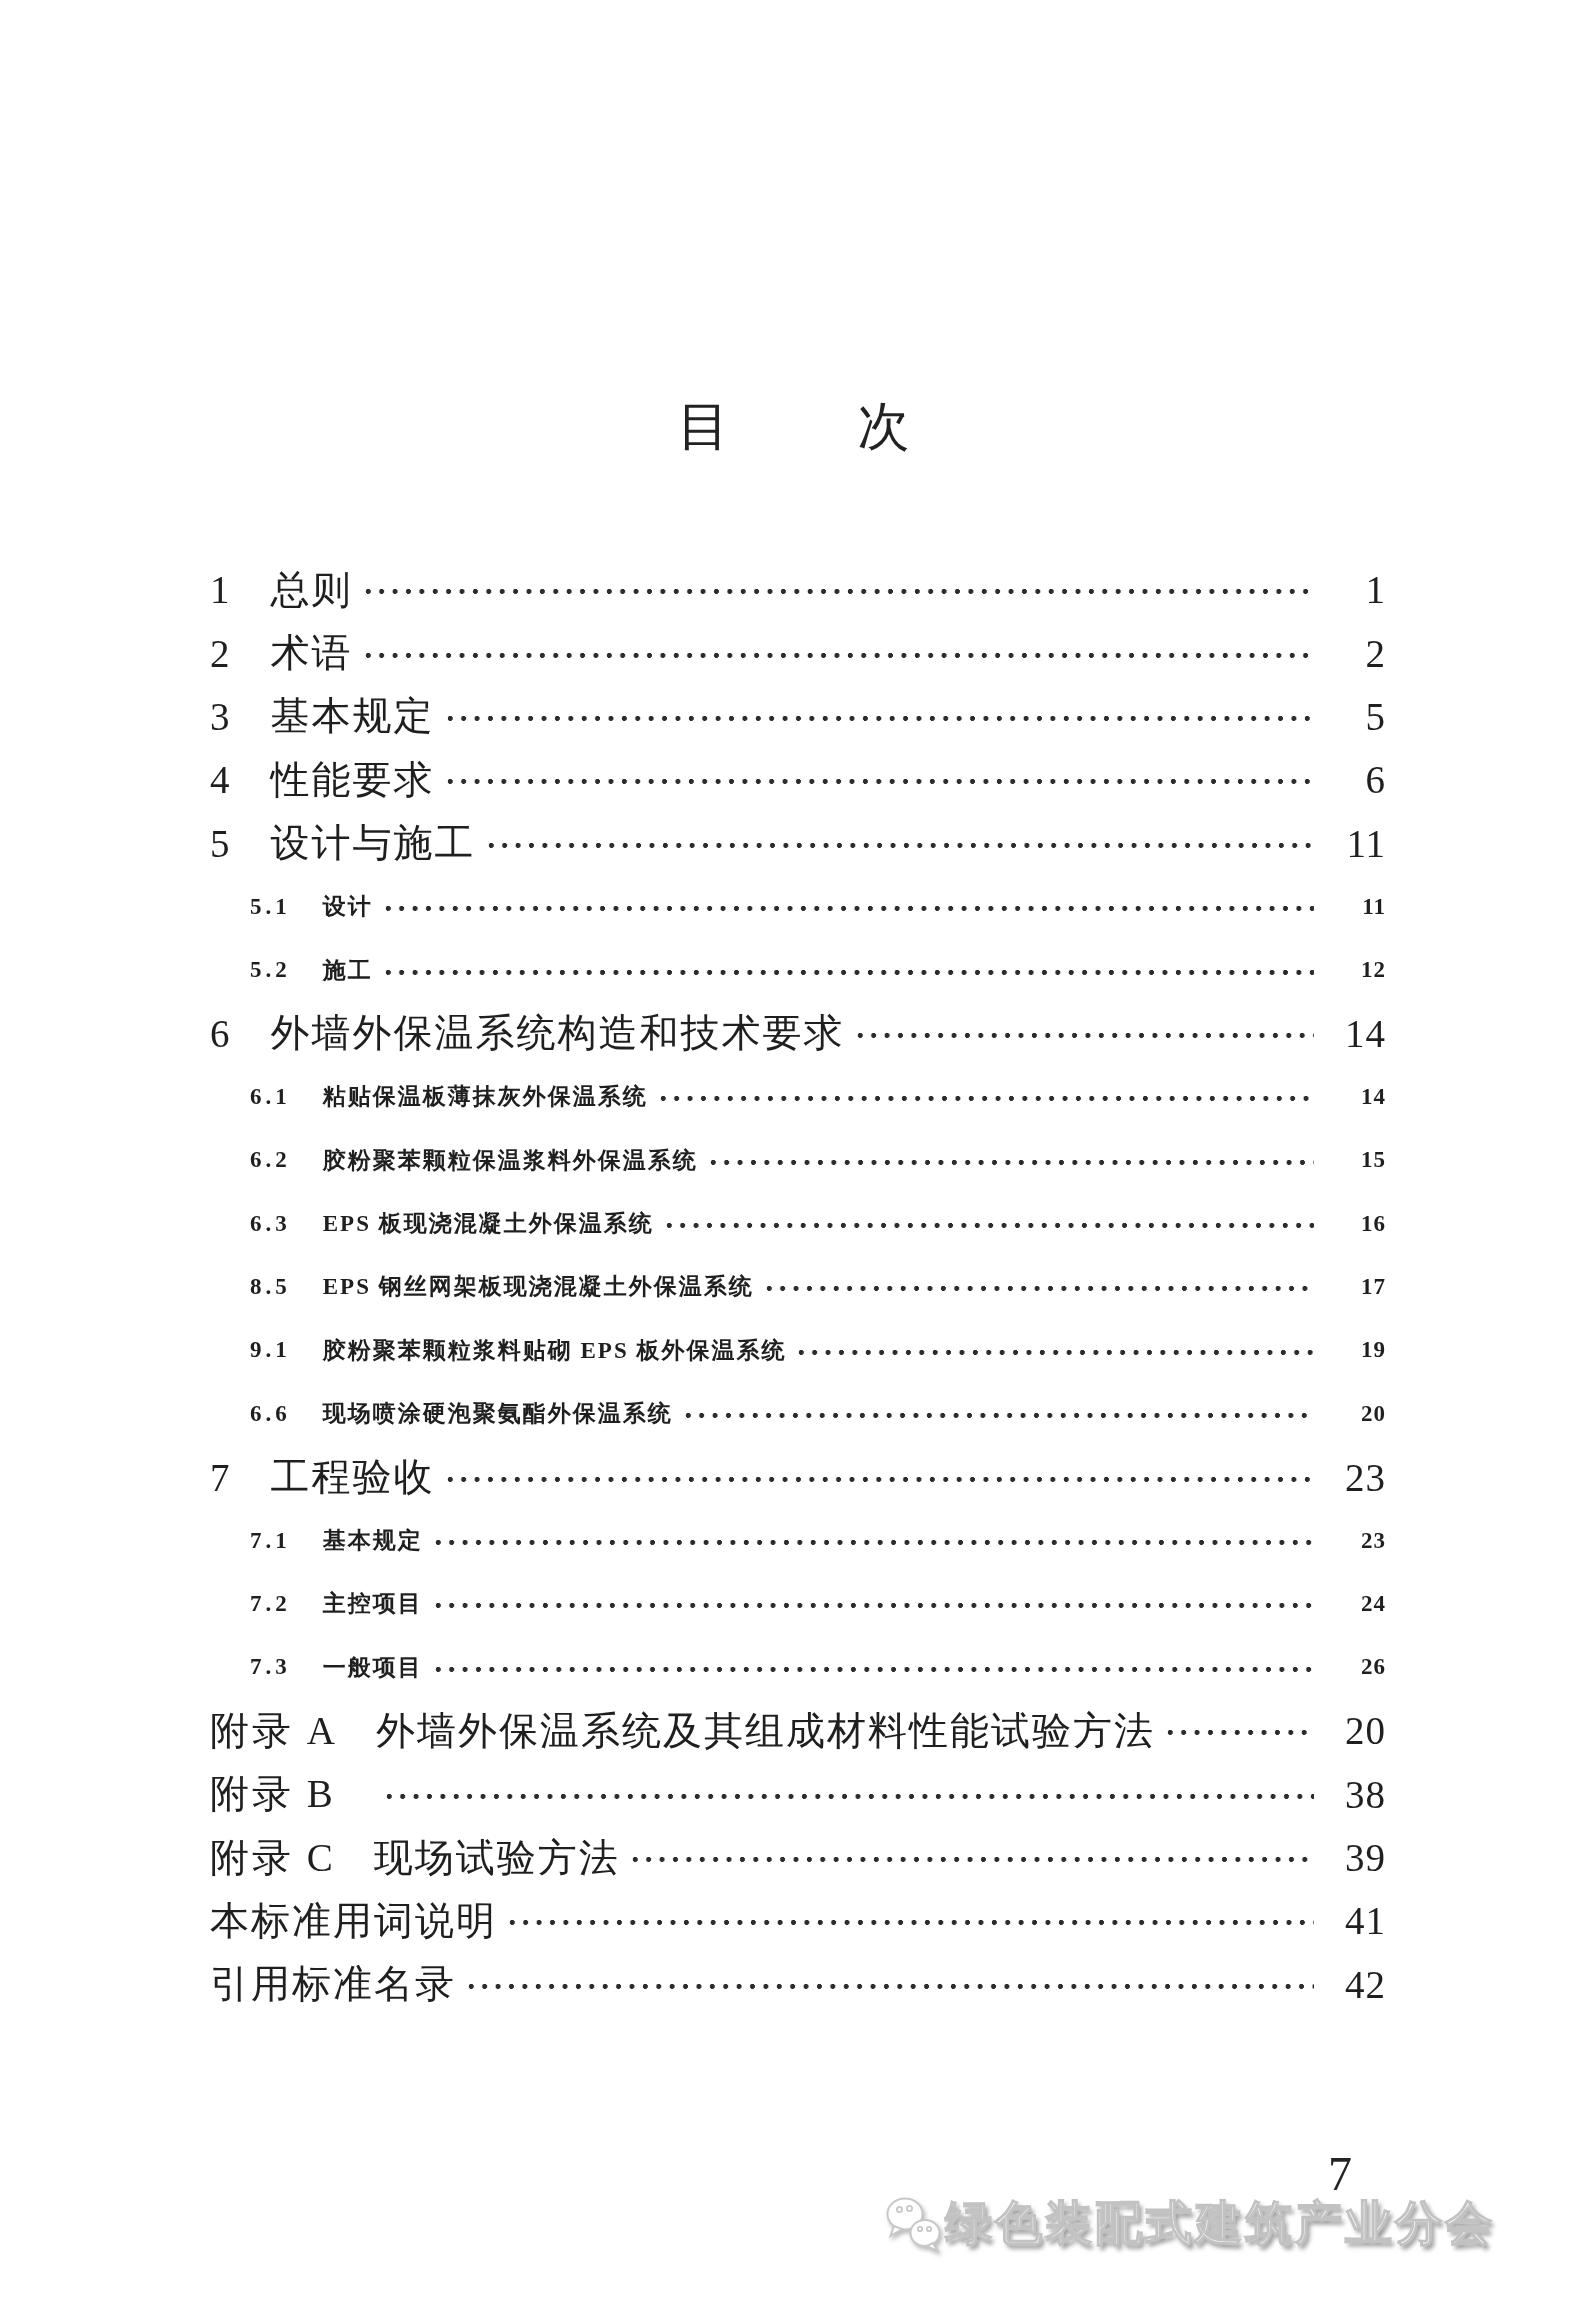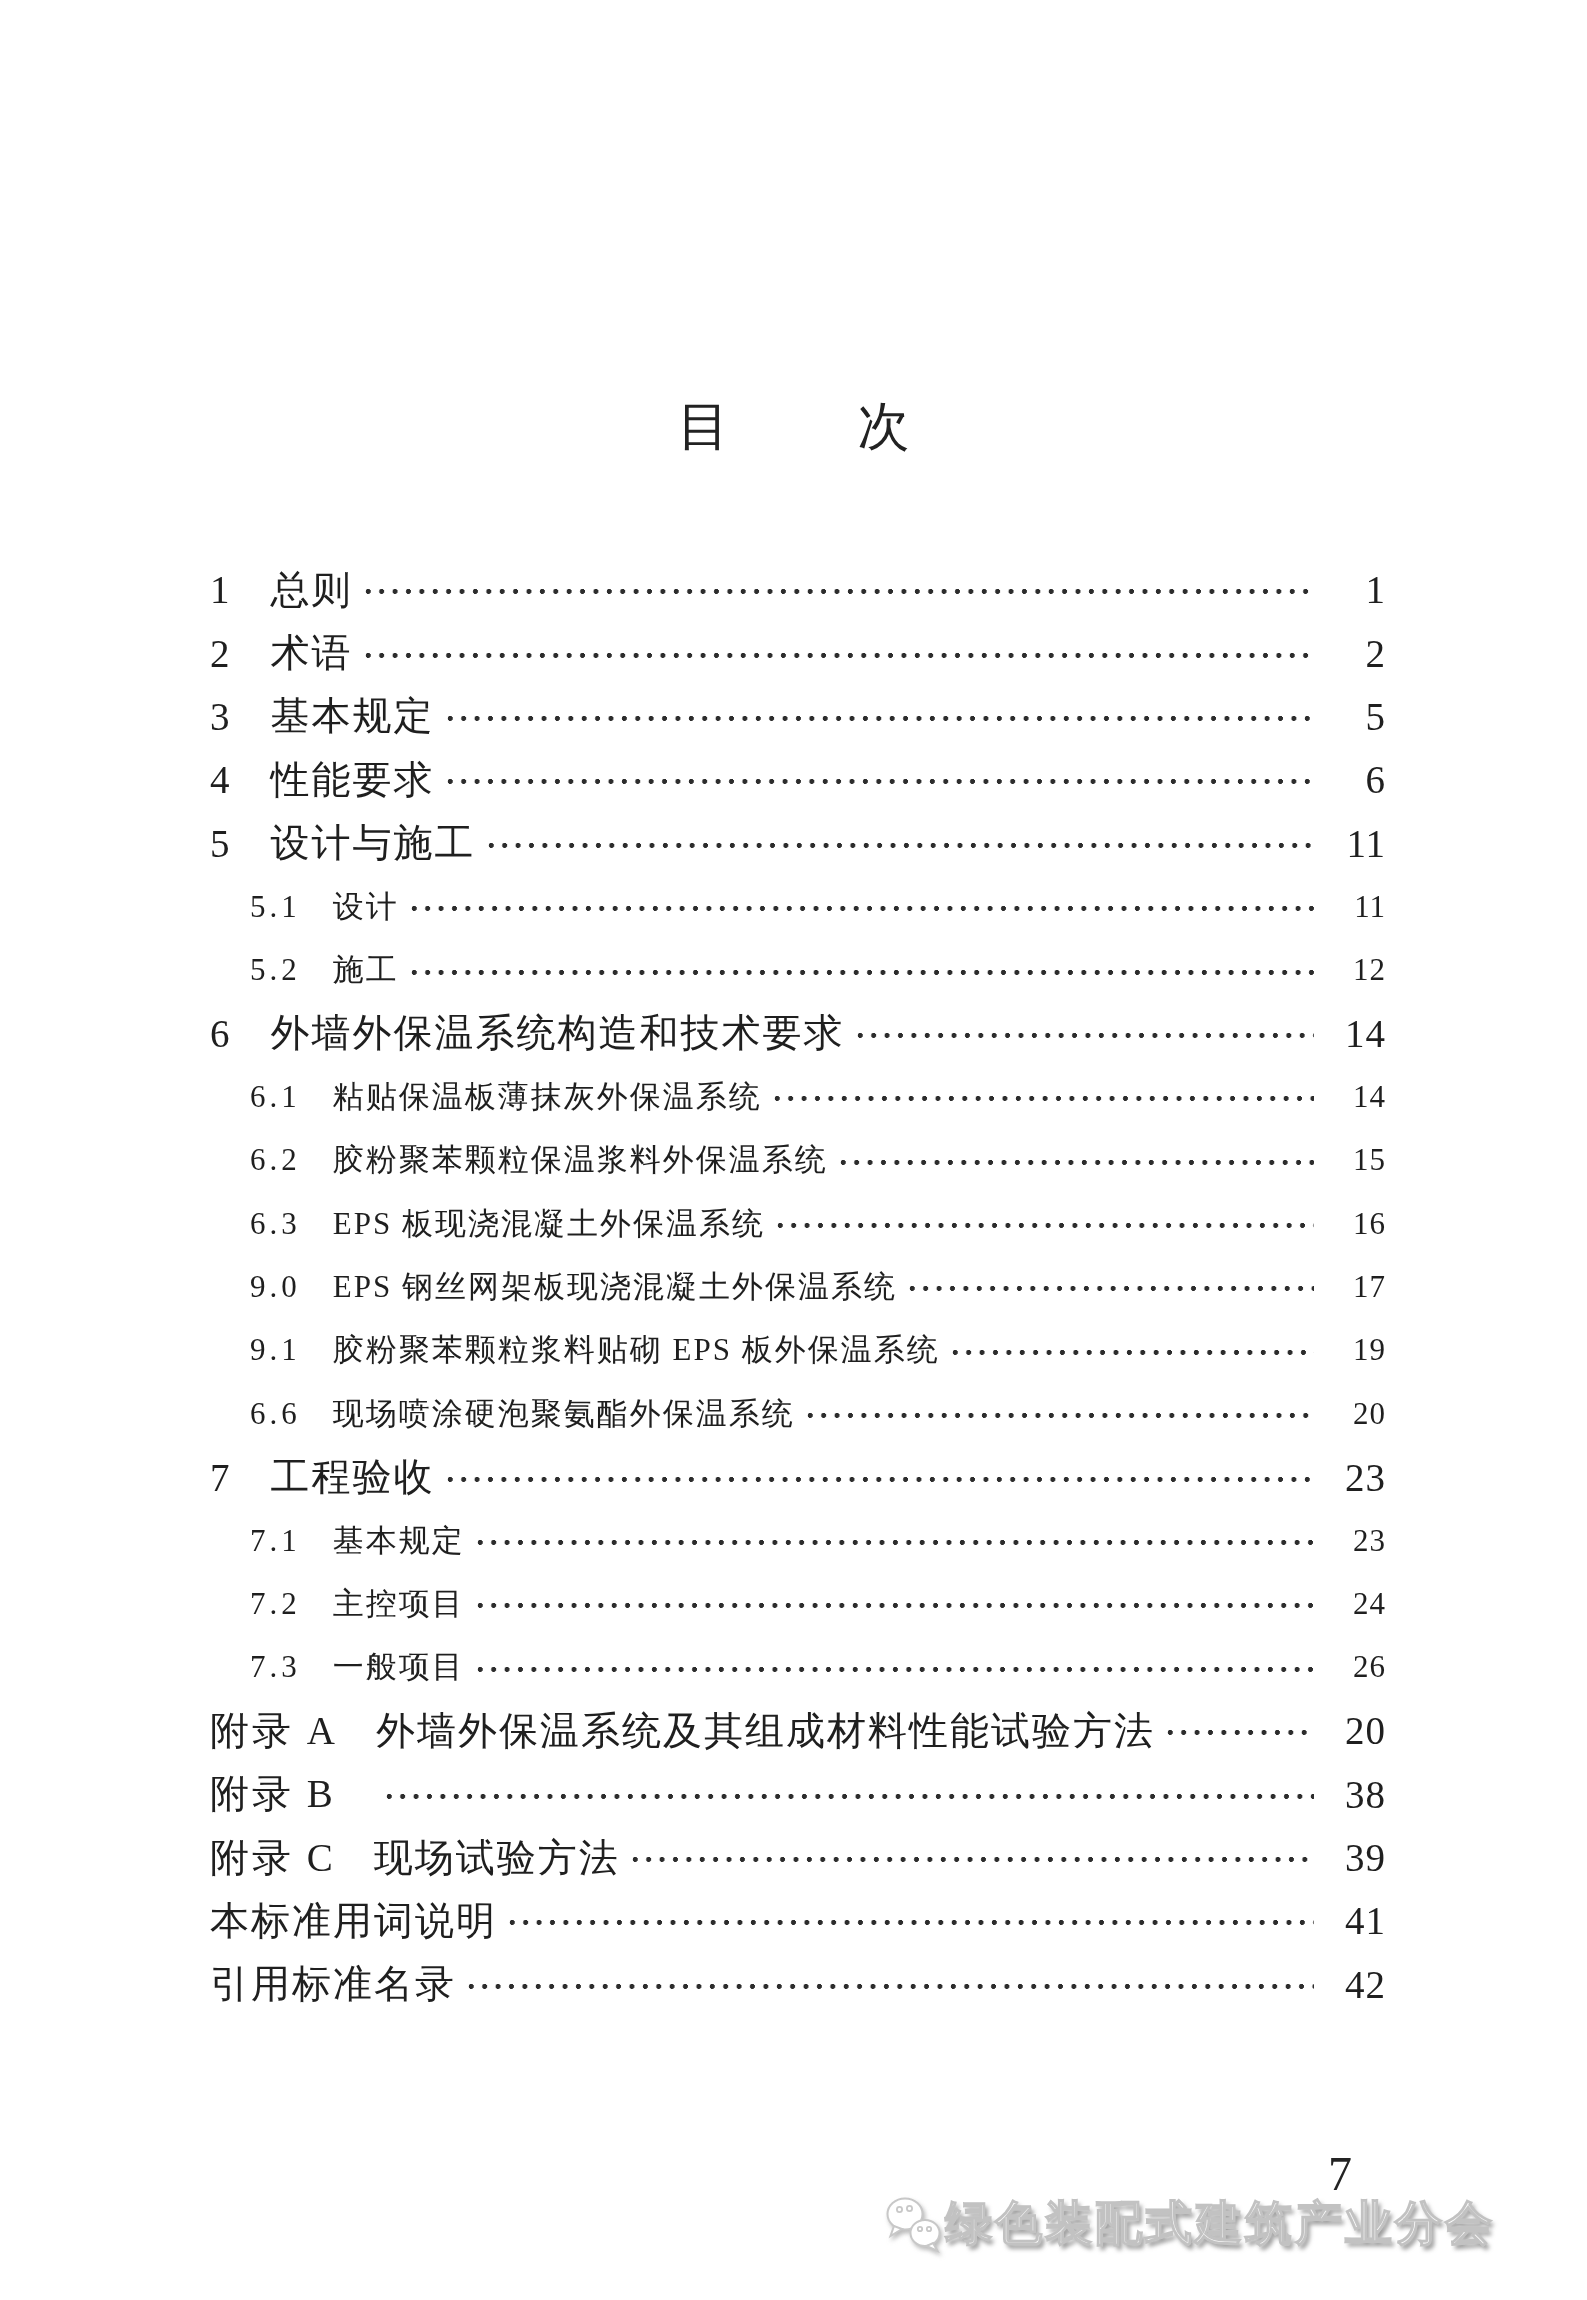--- a/index.html
+++ b/index.html
@@ -19,21 +19,21 @@
   }
 
   
   .toc{
     position:absolute;left:210px;top:558px;width:1176px;
   }
   .toc-row{
     display:flex;align-items:center;height:63.4px;
     font-size:39px;white-space:nowrap;
   }
-  .toc-row.level2{padding-left:40px;font-size:31px;}
+  .toc-row.level2{padding-left:40px;font-size:23px;font-weight:bold;}
   .toc-row .num{margin-right:38px;letter-spacing:3px;}
   .toc-row.level2 .num{margin-right:32px;letter-spacing:4px;}
   .toc-row .label{letter-spacing:2px;}
   .toc-row .leader{
     flex:1;height:7px;margin:4px 14px 0 12px;
     background-image:radial-gradient(circle at 3.2px 3.4px,#2c2c2c 2.25px,rgba(0,0,0,0) 2.8px);
     background-size:13.4px 7px;background-repeat:repeat-x;
     min-width:40px;
   }
   .toc-row .pagenum{min-width:58px;text-align:right;letter-spacing:1px;}
@@ -130,21 +130,21 @@
       <span class="leader"></span>
       <span class="pagenum">15</span>
     </div>
       <div class="toc-row level2">
       <span class="num">6.3</span>
       <span class="label">EPS 板现浇混凝土外保温系统</span>
       <span class="leader"></span>
       <span class="pagenum">16</span>
     </div>
       <div class="toc-row level2">
-      <span class="num">9.0</span>
+      <span class="num">8.5</span>
       <span class="label">EPS 钢丝网架板现浇混凝土外保温系统</span>
       <span class="leader"></span>
       <span class="pagenum">17</span>
     </div>
       <div class="toc-row level2">
       <span class="num">9.1</span>
       <span class="label">胶粉聚苯颗粒浆料贴砌 EPS 板外保温系统</span>
       <span class="leader"></span>
       <span class="pagenum">19</span>
     </div>

